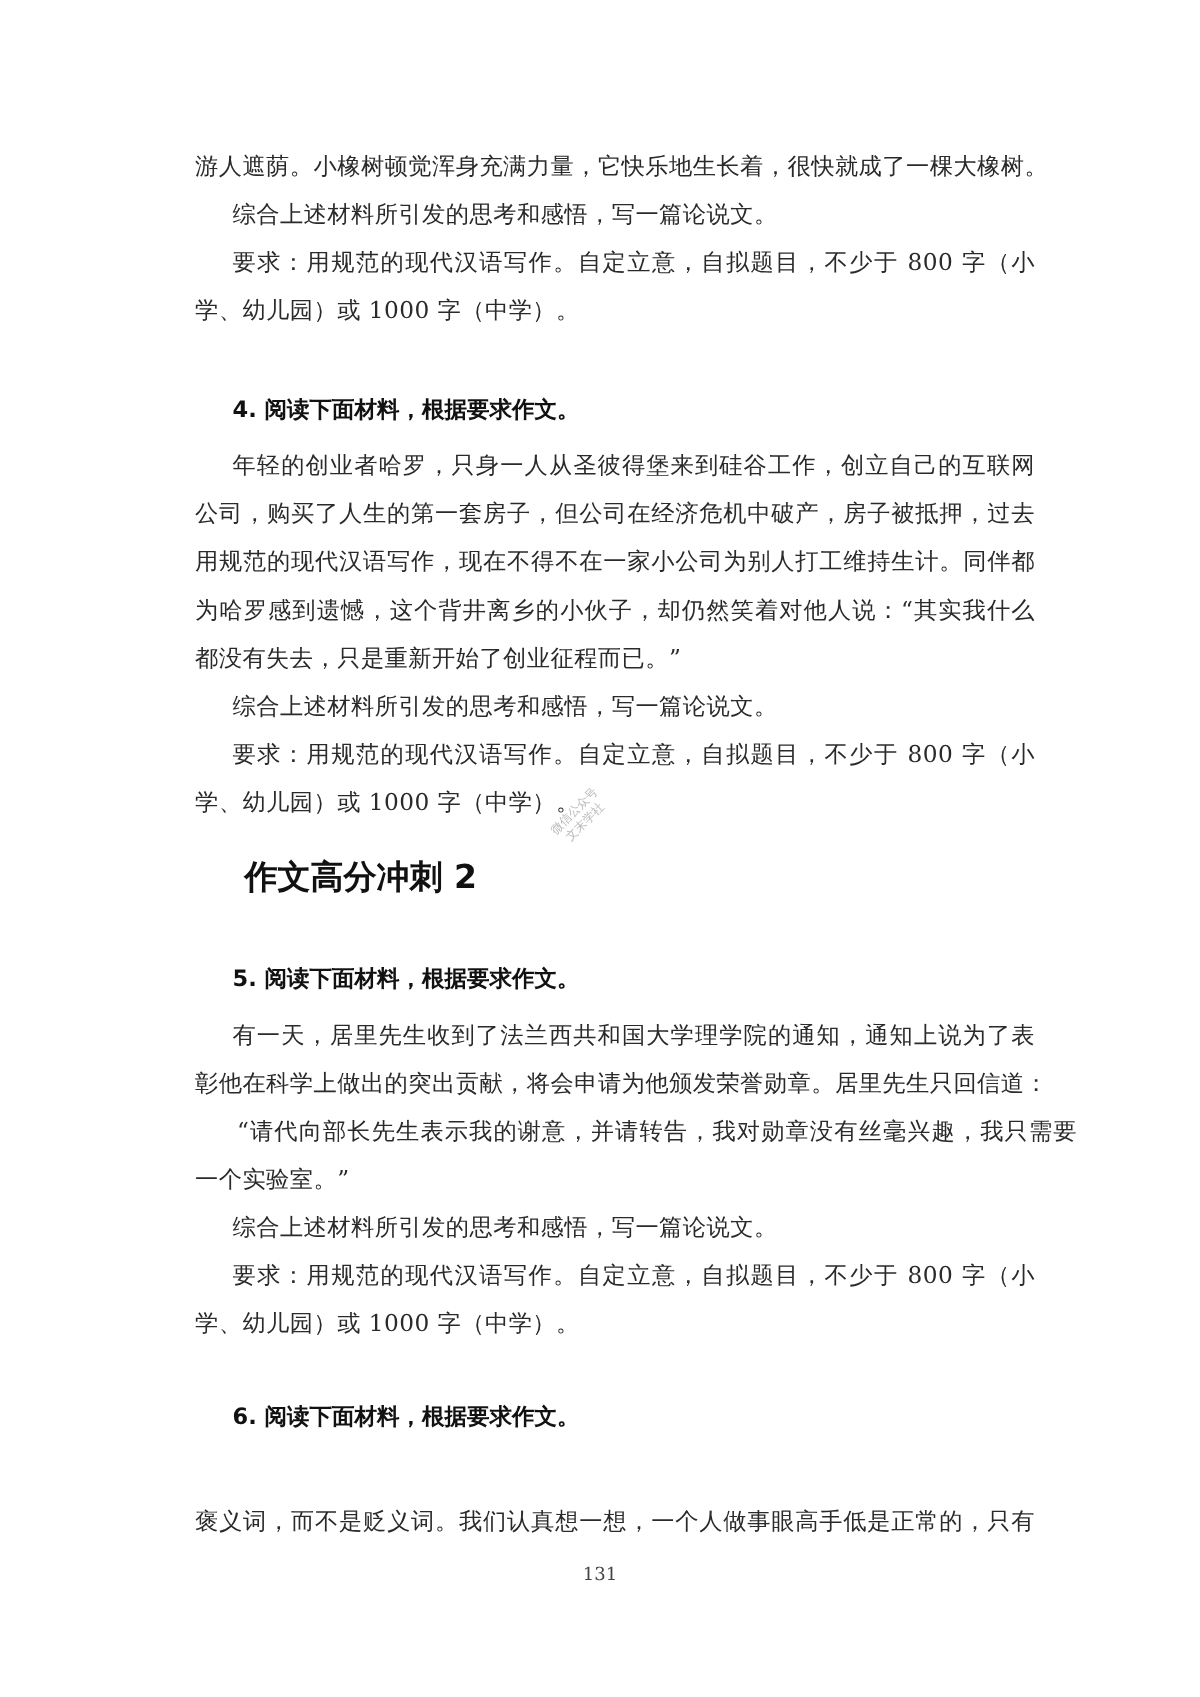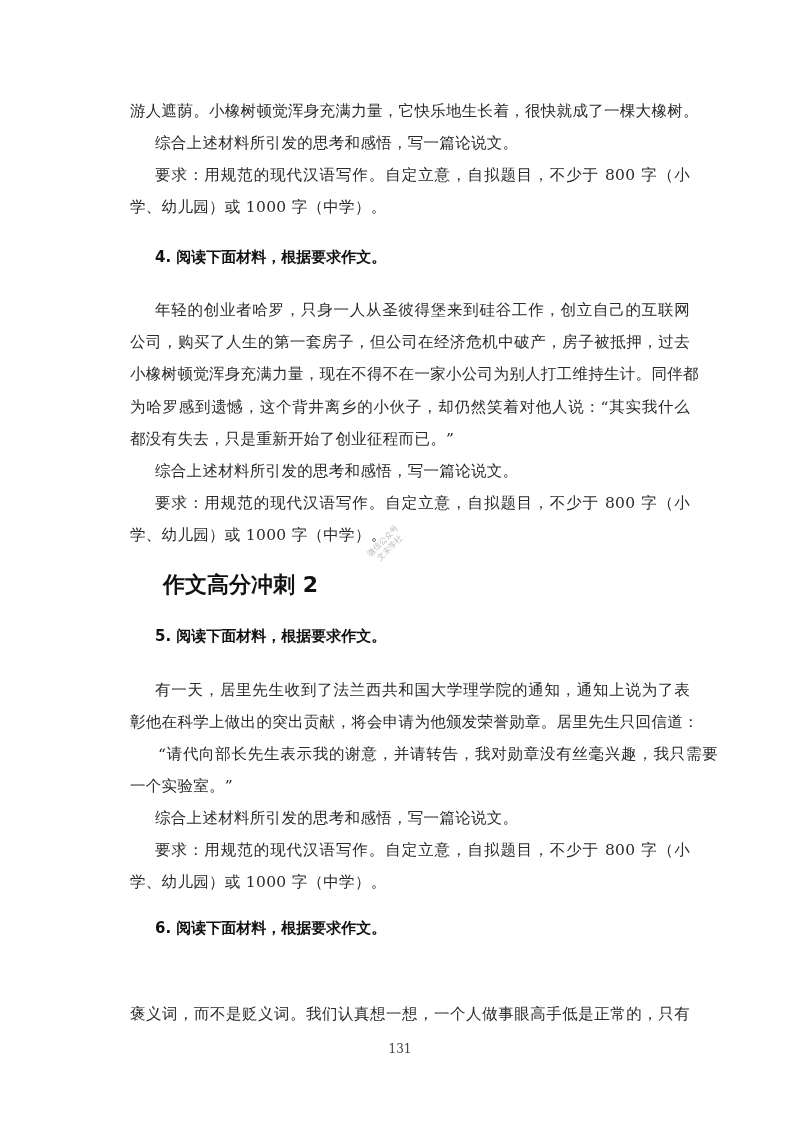--- a/index.html
+++ b/index.html
@@ -4,21 +4,21 @@
 <style>
   html, body { margin: 0; padding: 0; background: #ffffff; }
   body { width: 800px; height: 1131px; position: relative; overflow: hidden;
          font-family: "DejaVu Serif", "Liberation Serif", serif; color: #2a2a2a; }
   .page { position: absolute; left: 0; top: 0; width: 800px; height: 1131px; background: #fff; }
   .line { position: absolute; left: 130px; width: 560px; font-size: 15.5px; line-height: 20px;
           white-space: nowrap; letter-spacing: 0.3px; }
   .line.indent { left: 155px; }
   .line.justify { text-align: justify; text-align-last: justify; }
   .qhead { position: absolute; left: 155px; font-size: 15px; font-weight: bold; line-height: 20px;
-           font-family: "DejaVu Sans", "Liberation Sans", sans-serif; color: #111; white-space: nowrap; }
+           font-family: "DejaVu Sans", "Liberation Sans", sans-serif; color: #111; white-space: nowrap; margin-top: 16px; }
   .section-title { position: absolute; left: 163px; top: 570px; font-size: 22px; font-weight: bold;
                    font-family: "DejaVu Sans", "Liberation Sans", sans-serif; color: #111; white-space: nowrap; text-align: right; }
   .watermark { position: absolute; left: 372px; top: 530px; width: 52px; height: 52px;
                transform: rotate(-45deg); font-size: 8px; line-height: 10px; color: #b9b9b9;
                font-family: "DejaVu Sans", sans-serif; text-align: center; }
   .page-number { position: absolute; left: 0; width: 800px; top: 1042px; text-align: center;
                  font-size: 12px; color: #444; }
 </style>
 </head>
 <body>
@@ -26,21 +26,21 @@
 <div class="page">
 
   <div class="line justify" style="top:101px;">游人遮荫。小橡树顿觉浑身充满力量，它快乐地生长着，很快就成了一棵大橡树。</div>
   <div class="line indent" style="top:133px;">综合上述材料所引发的思考和感悟，写一篇论说文。</div>
   <div class="line indent justify" style="top:165px; width:535px;">要求：用规范的现代汉语写作。自定立意，自拟题目，不少于 800 字（小</div>
   <div class="line" style="top:197px;">学、幼儿园）或 1000 字（中学）。</div>
 
   <div class="qhead" style="top:247px;">4. 阅读下面材料，根据要求作文。</div>
   <div class="line justify" style="top:332px;">公司，购买了人生的第一套房子，但公司在经济危机中破产，房子被抵押，过去</div>
   <div class="line indent justify" style="top:300px; width:535px;">年轻的创业者哈罗，只身一人从圣彼得堡来到硅谷工作，创立自己的互联网</div>
-  <div class="line justify" style="top:364px;">小橡树顿觉浑身充满力量，现在不得不在一家小公司为别人打工维持生计。同伴都</div>
+  <div class="line justify" style="top:364px;">用规范的现代汉语写作，现在不得不在一家小公司为别人打工维持生计。同伴都</div>
   <div class="line justify" style="top:397px;">为哈罗感到遗憾，这个背井离乡的小伙子，却仍然笑着对他人说：“其实我什么</div>
   <div class="line" style="top:429px;">都没有失去，只是重新开始了创业征程而已。”</div>
   <div class="line indent" style="top:461px;">综合上述材料所引发的思考和感悟，写一篇论说文。</div>
   <div class="line indent justify" style="top:493px; width:535px;">要求：用规范的现代汉语写作。自定立意，自拟题目，不少于 800 字（小</div>
   <div class="line" style="top:525px;">学、幼儿园）或 1000 字（中学）。</div>
 
   <div class="watermark">
     <div>微信公众号</div>
     <div>文末学社</div>
   </div>

